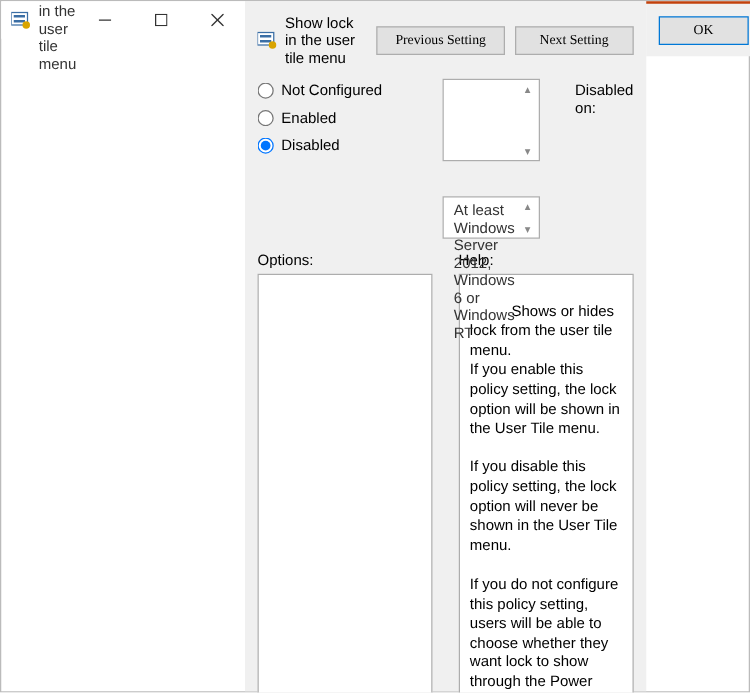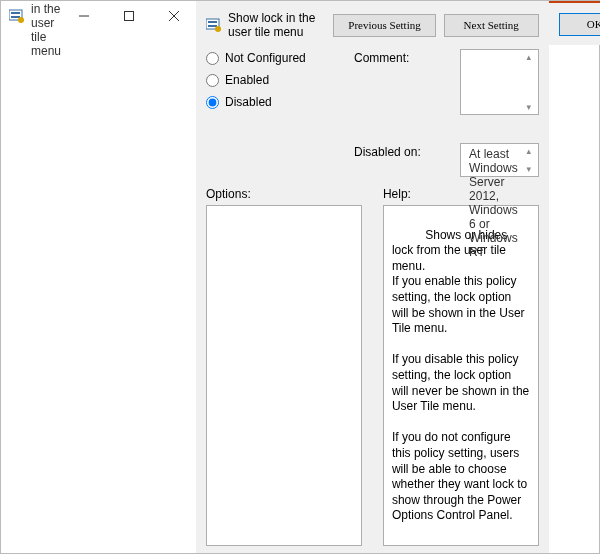--- a/index.html
+++ b/index.html
@@ -204,21 +204,20 @@
         <label class="radio-row">
           <input type="radio" name="state" style="">
           <span>Enabled</span>
         </label>
         <label class="radio-row">
           <input type="radio" name="state" checked="" style="">
           <span>Disabled</span>
         </label>
       </div>
 
-      <div class="label-right">Comment:</div>
       <div class="comment-box">
         <span></span>
         <div class="scroll-arrows">
           <span>▴</span>
           <span>▾</span>
         </div>
       </div>
 
       <div class="label-right">Disabled on:</div>
       <div class="supported-box">

